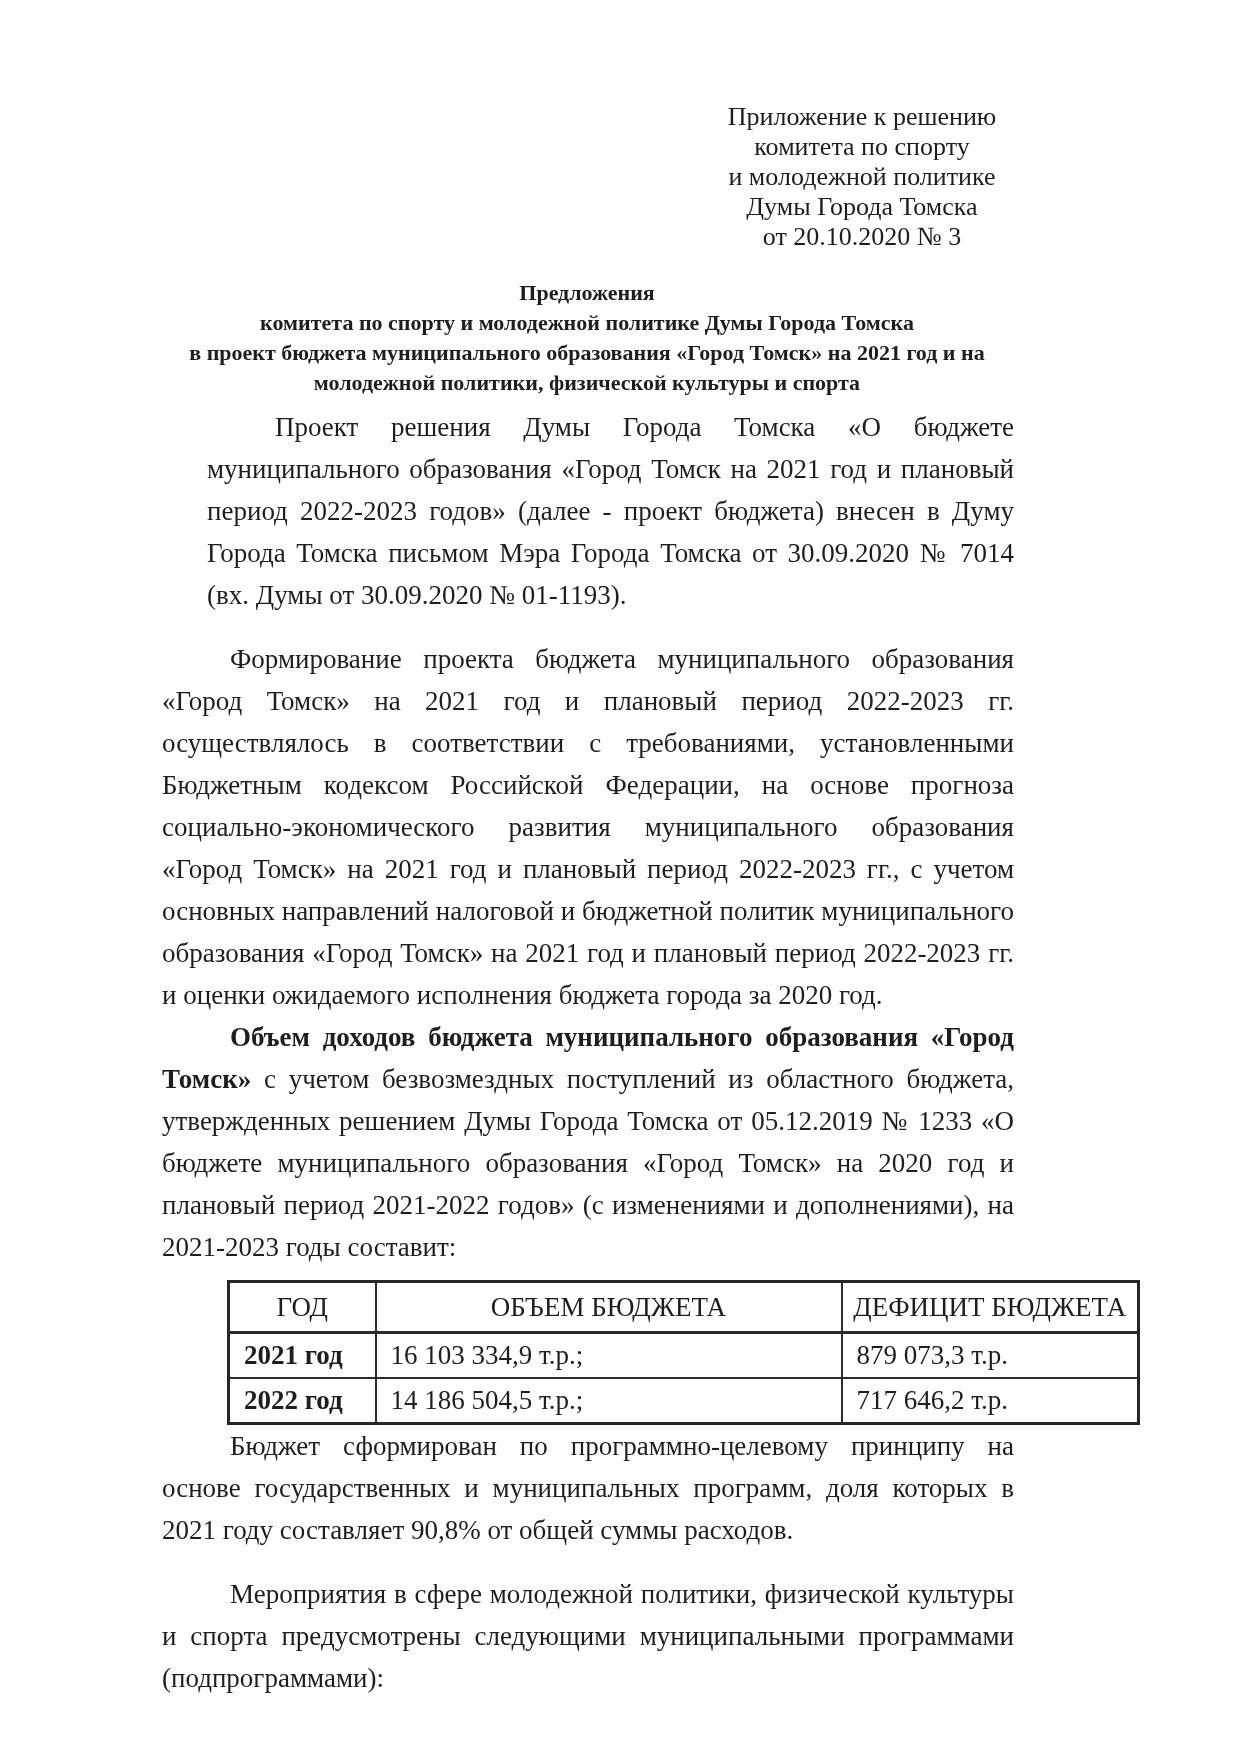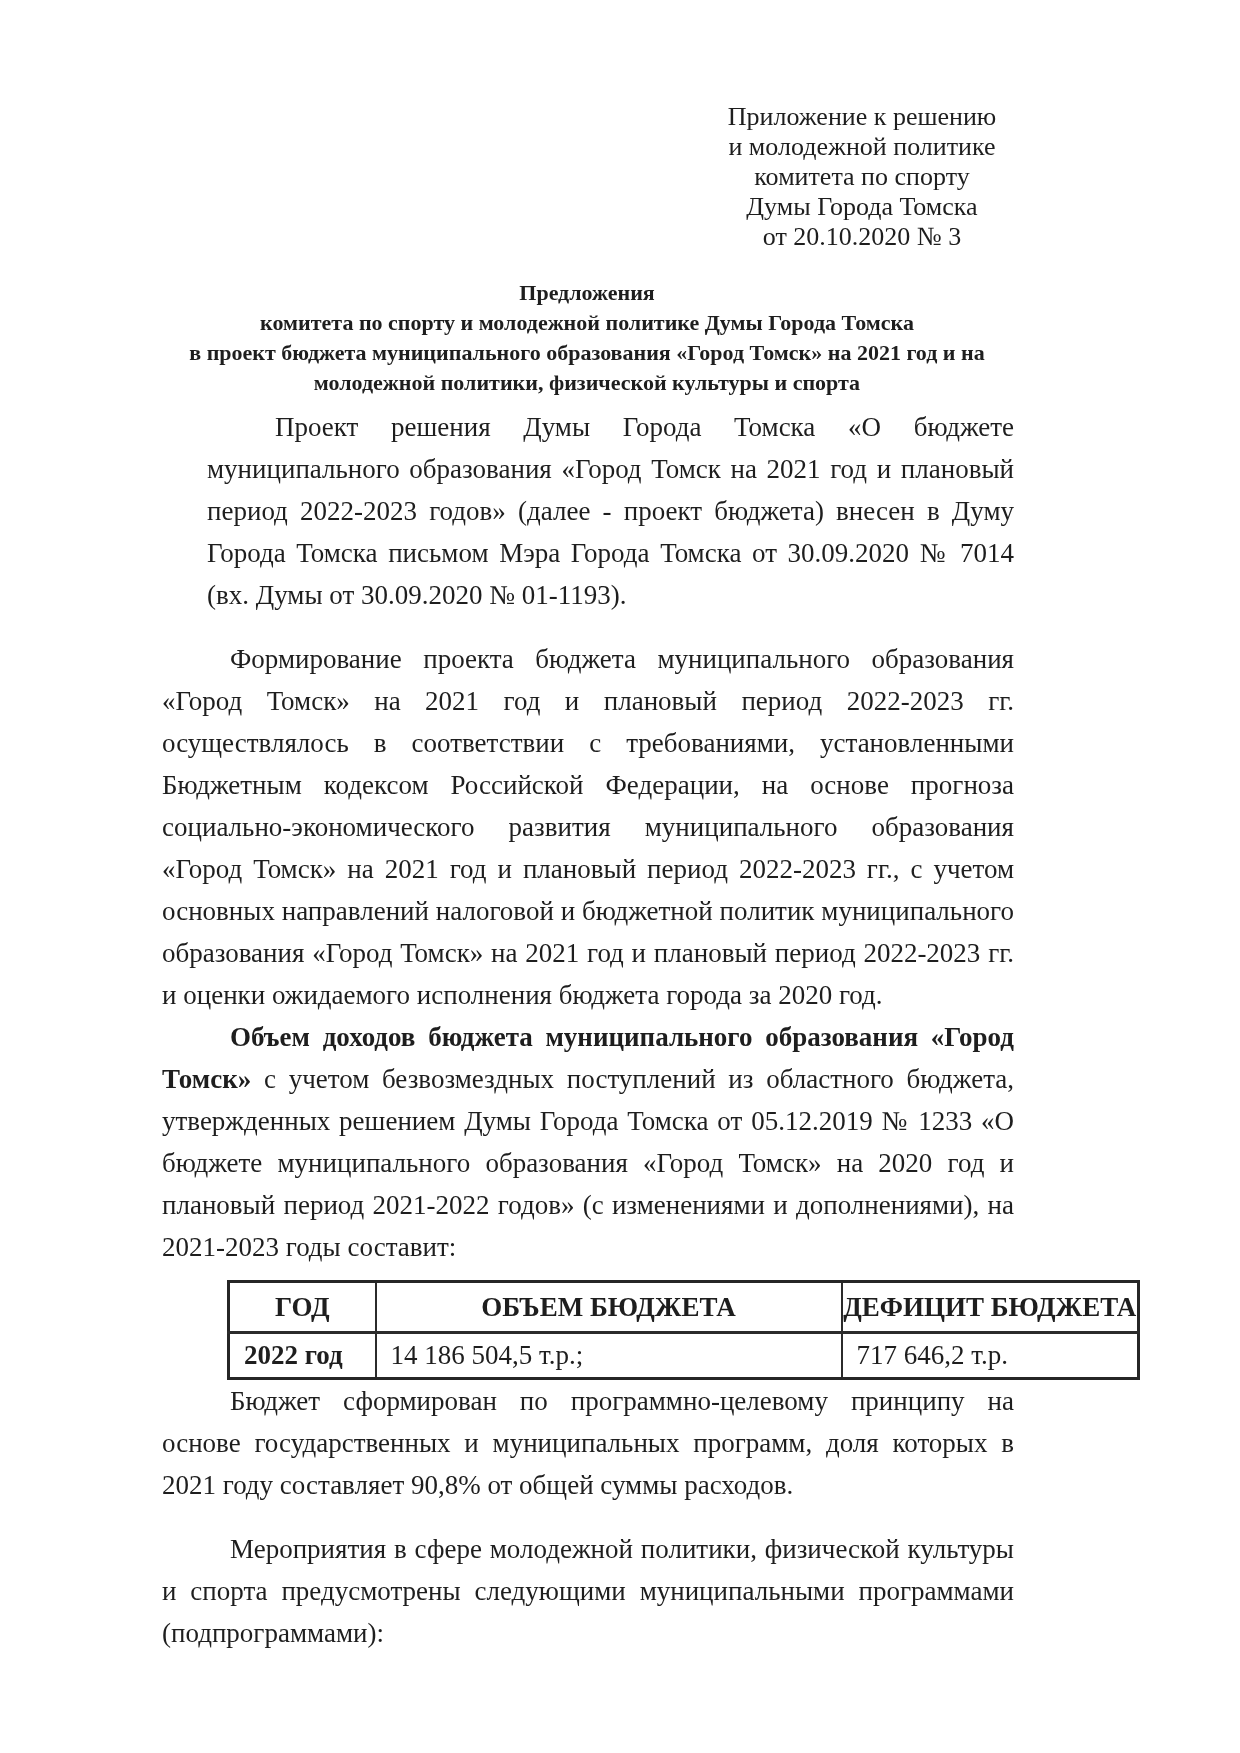--- a/index.html
+++ b/index.html
@@ -55,42 +55,42 @@
   table.budget-table col.c-year { width: 147px; }
   table.budget-table col.c-volume { width: 466px; }
   table.budget-table col.c-deficit { width: 297px; }
   table.budget-table th,
   table.budget-table td {
     border: 2px solid #2b2b2b;
     box-sizing: border-box;
   }
   table.budget-table { border: 3px solid #262626; }
   table.budget-table thead th {
-    font-weight: bold;
+    font-weight: normal;
     text-align: center;
     padding: 9px 0;
     border-bottom-width: 3px;
   }
   table.budget-table tbody td {
     vertical-align: top;
     padding: 6px 12px 7px 14px;
   }
   td.year-cell { font-weight: bold; white-space: nowrap; }
   td.volume-cell.justify { text-align: justify; }
   .after-table { margin-top: 16px; }
 </style>
 </head>
 <body>
 
 <div class="page">
 
   <div class="corner-block">
     <div>Приложение к решению</div>
+    <div>комитета по спорту</div>
     <div>и молодежной политике</div>
-    <div>комитета по спорту</div>
     <div>Думы Города Томска</div>
     <div>от 20.10.2020 № 3</div>
   </div>
 
   <div class="doc-title">
     <div>Предложения</div>
     <div>комитета по спорту и молодежной политике Думы Города Томска</div>
     <div>в проект бюджета муниципального образования «Город Томск» на 2021 год и на</div>
     <div>молодежной политики, физической культуры и спорта</div>
   </div>
@@ -111,20 +111,25 @@
       </colgroup>
       <thead>
         <tr>
           <th>ГОД</th>
           <th>ОБЪЕМ БЮДЖЕТА</th>
           <th>ДЕФИЦИТ БЮДЖЕТА</th>
         </tr>
       </thead>
       <tbody>
         <tr>
+          <td class="year-cell">2021 год</td>
+          <td class="volume-cell">16 103 334,9 т.р.;</td>
+          <td class="deficit-cell">879 073,3 т.р.</td>
+        </tr>
+        <tr>
           <td class="year-cell">2022 год</td>
           <td class="volume-cell">14 186 504,5 т.р.;</td>
           <td class="deficit-cell">717 646,2 т.р.</td>
         </tr>
       </tbody>
     </table>
 
     <p class="body-par after-table">Бюджет сформирован по программно-целевому принципу на основе государственных и муниципальных программ, доля которых в 2021 году составляет 90,8% от общей суммы расходов.</p>
 
     <p class="body-par par-gap">Мероприятия в сфере молодежной политики, физической культуры и спорта предусмотрены следующими муниципальными программами (подпрограммами):</p>

